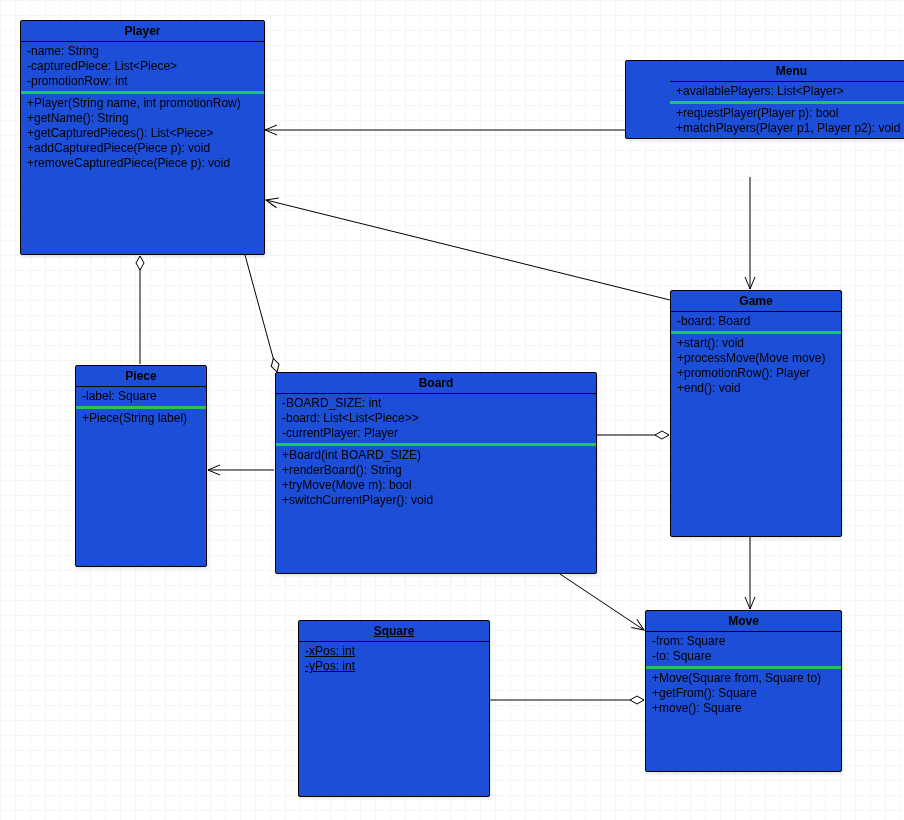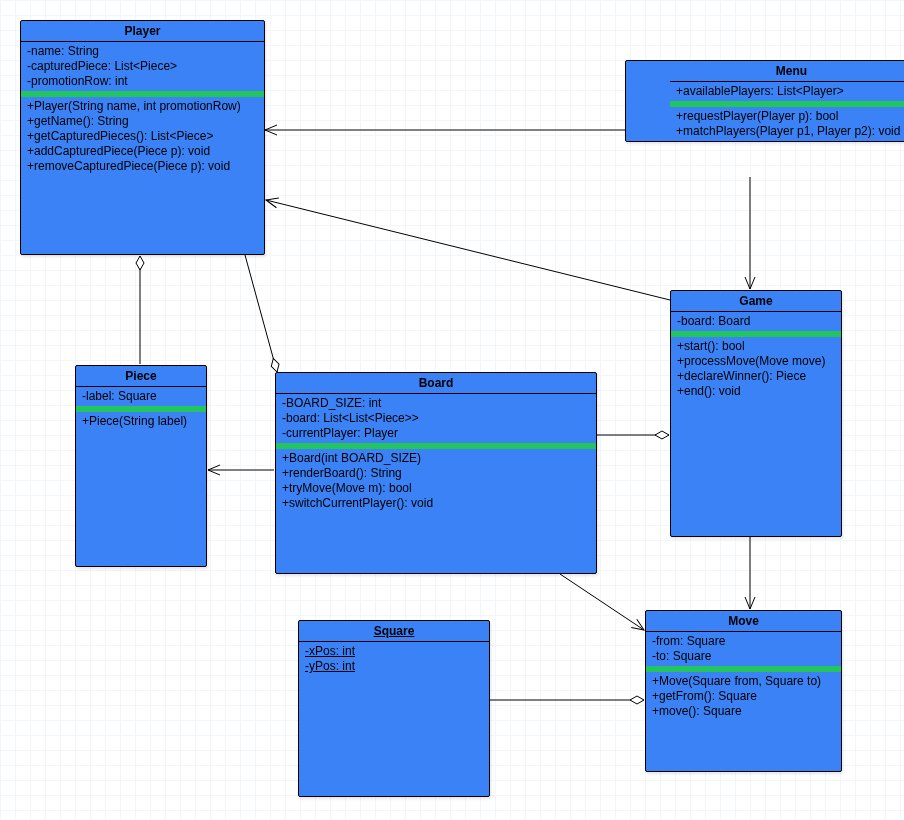--- a/index.html
+++ b/index.html
@@ -13,35 +13,35 @@
       linear-gradient(90deg, #f3f6f9 1px, transparent 1px),
       linear-gradient(#eef2f6 1px, transparent 1px),
       linear-gradient(90deg, #eef2f6 1px, transparent 1px);
     background-size: 15px 15px, 15px 15px, 75px 75px, 75px 75px;
     width: 904px;
     height: 820px;
     position: relative;
   }
   .class-box {
     position: absolute;
-    background: #3b82f6;
+    background: #1d4ed8;
     border: 1px solid #000;
     border-radius: 2px;
     box-shadow: 1px 2px 3px rgba(0,0,0,0.1);
   }
   .class-title {
     text-align: center;
     font-weight: bold;
     padding: 3px 6px;
     border-bottom: 1px solid #000;
     white-space: nowrap;
   }
   .class-section {
     padding: 2px 6px;
-    border-bottom: 6px solid #22c55e;
+    border-bottom: 3px solid #22c55e;
     line-height: 1.25;
     white-space: nowrap;
   }
   .class-section:last-child {
     border-bottom: none;
   }
   .class-section div { padding: 0; }
   svg.connectors {
     position: absolute;
     left: 0; top: 0;
@@ -104,23 +104,23 @@
     <div>+switchCurrentPlayer(): void</div>
   </div>
 </div>
 
 <div class="class-box" style="left:670px; top:290px; width:170px; height:245px;">
   <div class="class-title">Game</div>
   <div class="class-section">
     <div>-board: Board</div>
   </div>
   <div class="class-section">
-    <div>+start(): bool</div>
+    <div>+start(): void</div>
     <div>+processMove(Move move)</div>
-    <div>+declareWinner(): Piece</div>
+    <div>+promotionRow(): Player</div>
     <div>+end(): void</div>
   </div>
 </div>
 
 <div class="class-box" style="left:298px; top:620px; width:190px; height:175px;text-decoration:underline;">
   <div class="class-title">Square</div>
   <div class="class-section">
     <div>-xPos: int</div>
     <div>-yPos: int</div>
   </div>

